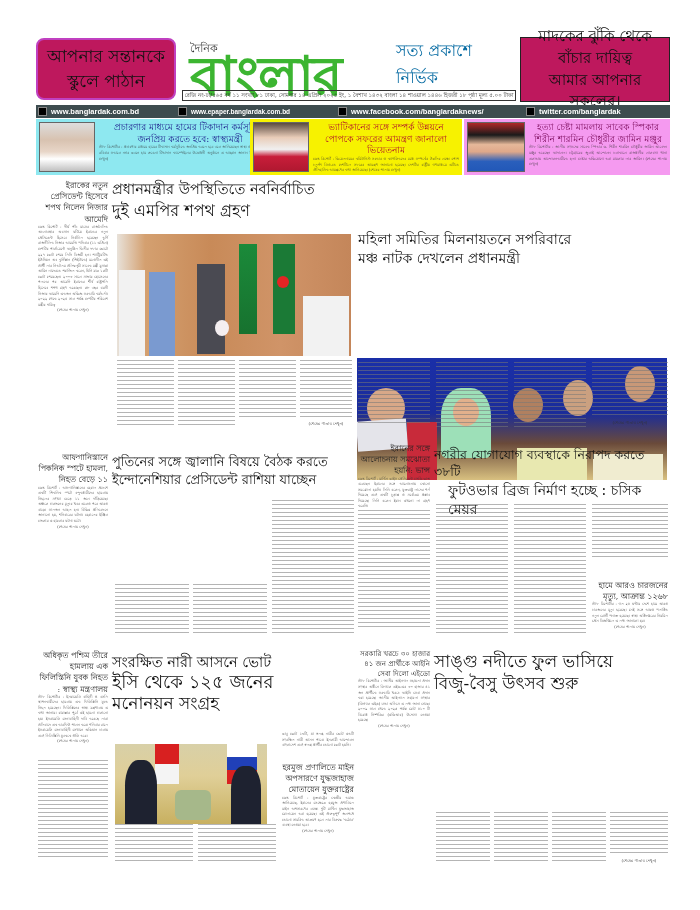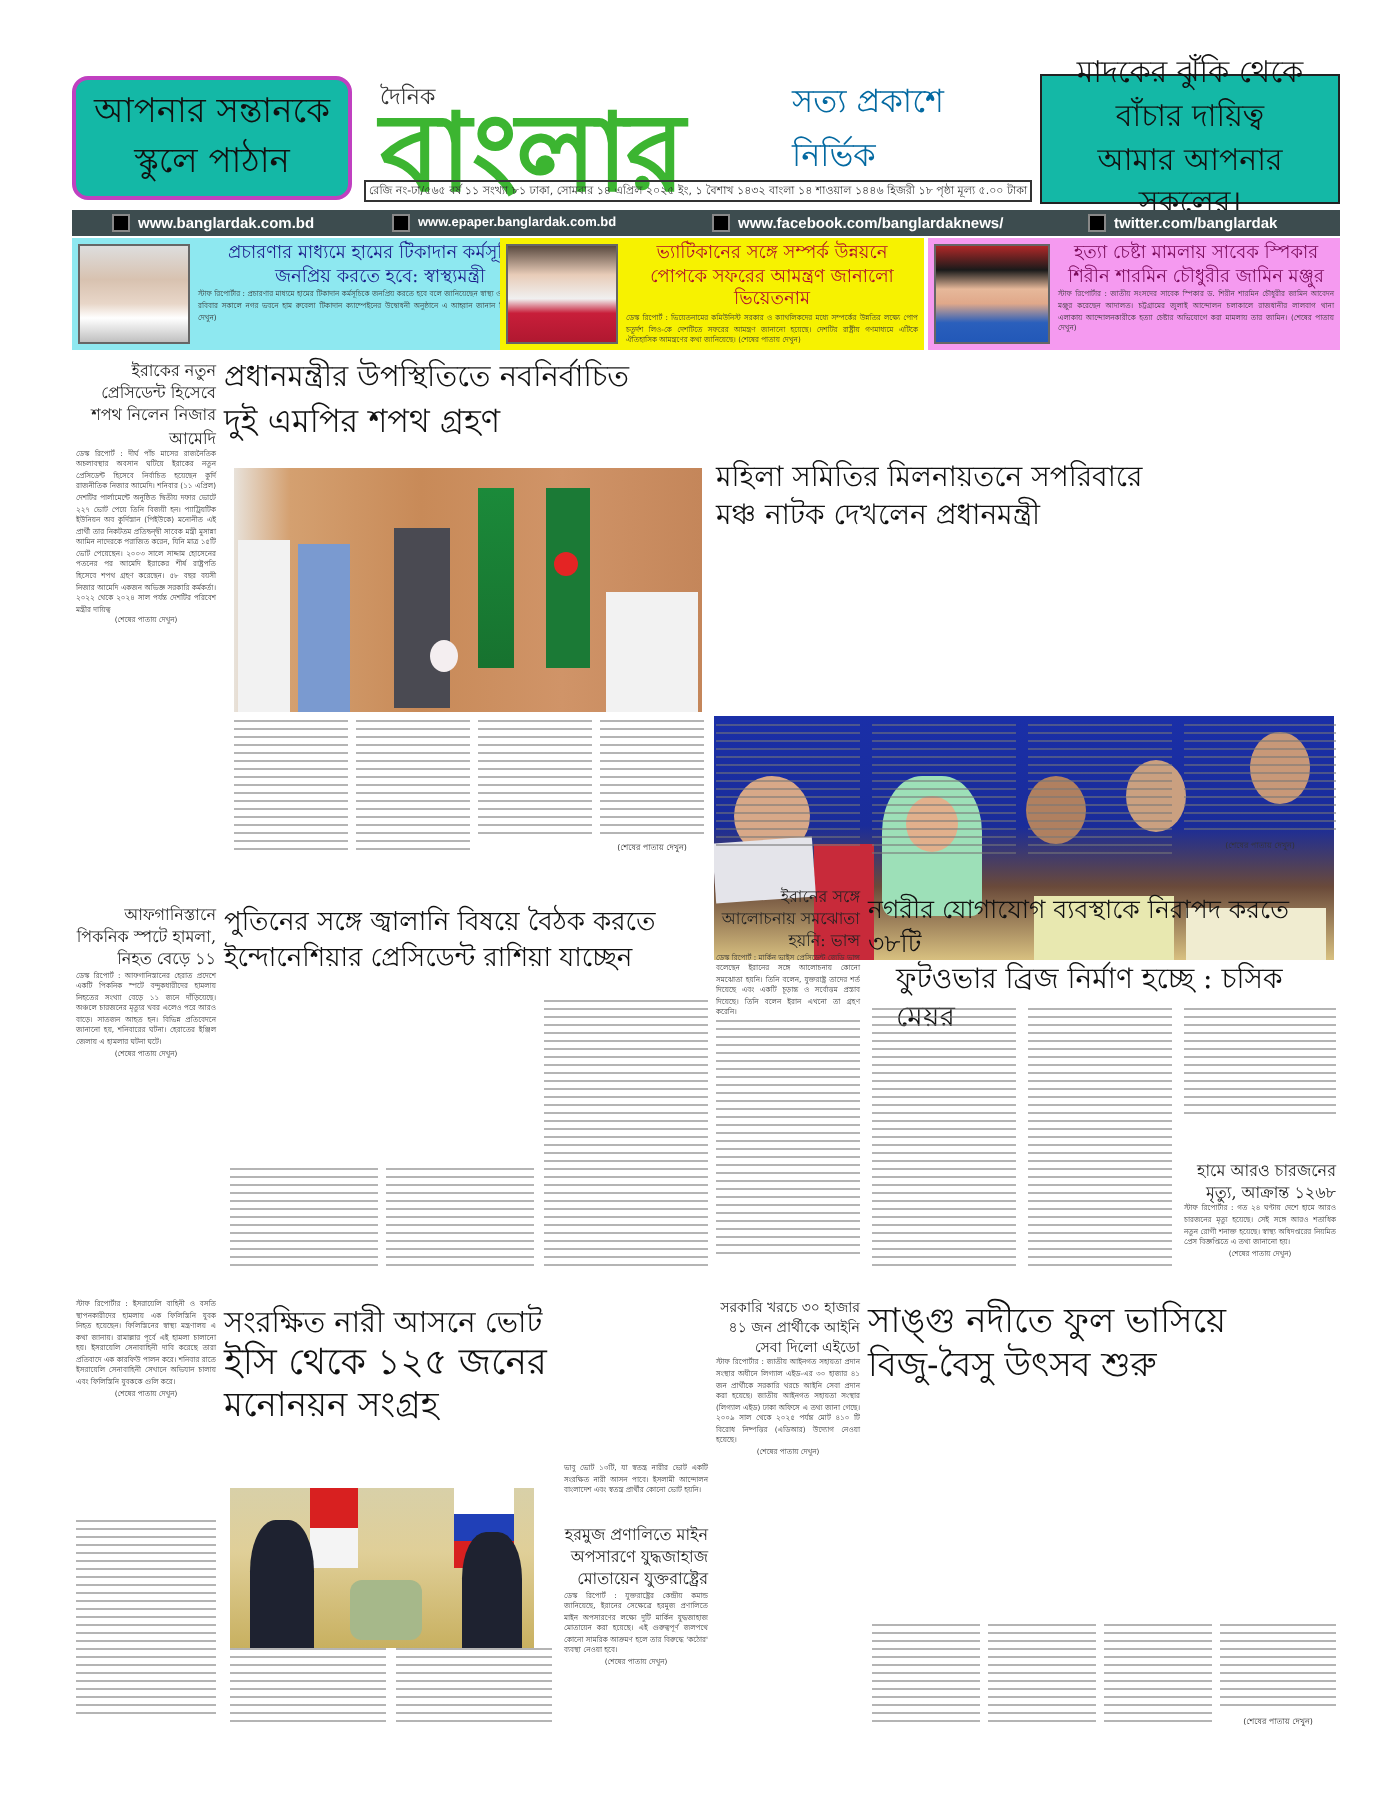--- a/index.html
+++ b/index.html
@@ -1,26 +1,26 @@
 <!DOCTYPE html>
 <html><head>
 <meta charset="utf-8">
 <style>
   * { box-sizing: border-box; margin: 0; padding: 0; }
   body { width: 700px; height: 910px; background: #ffffff; font-family: "DejaVu Sans", sans-serif; color: #111; position: relative; overflow: hidden; }
   .abs { position: absolute; }
-  .ad-box { border: 2px solid #c040c0; border-radius: 8px; display: flex; flex-direction: column; align-items: center; justify-content: center; font-family: "DejaVu Serif", serif; font-size: 17px; line-height: 1.45; text-align: center; background: #14b8a6; }
+  .ad-box { border: 2px solid #c040c0; border-radius: 8px; display: flex; flex-direction: column; align-items: center; justify-content: center; font-family: "DejaVu Serif", serif; font-size: 17px; line-height: 1.45; text-align: center; background: #be185d; }
   .ad-box.right { border: 1.5px solid #222; border-radius: 0; font-size: 15px; }
   .mast-small { color: #333; font-family: "DejaVu Serif", serif; font-size: 11px; }
   .mast-green { color: #3cb531; font-weight: 900; font-size: 54px; letter-spacing: -1px; font-family: "DejaVu Sans", sans-serif; line-height: 1; }
   .mast-red { color: #e8262a; font-weight: 900; font-size: 54px; font-family: "DejaVu Sans", sans-serif; line-height: 1; }
   .mast-slogan { color: #0369a1; font-size: 16px; font-family: "DejaVu Serif", serif; }
   .dateline { border: 1px solid #333; font-size: 5.5px; color: #333; display: flex; align-items: center; justify-content: center; white-space: nowrap; overflow: hidden; }
   .urlbar { background: #3d4c4f; display: flex; align-items: center; height: 13px; }
-  .urlbar .seg { display: flex; align-items: center; color: #fff; font-weight: bold; font-size: 7.5px; font-family: "Liberation Sans", sans-serif; height: 100%; padding-left: 20px; }
+  .urlbar .seg { display: flex; align-items: center; color: #fff; font-weight: bold; font-size: 7.5px; font-family: "Liberation Sans", sans-serif; height: 100%; padding-left: 2px; }
   .urlbar .sq { width: 9px; height: 9px; background: #000; border: 1px solid #888; margin-right: 4px; flex-shrink: 0; }
   .teaser { display: flex; padding: 3px; gap: 4px; }
   .teaser .photo { flex-shrink: 0; border: 1px solid #666; }
   .teaser h3 { font-family: "DejaVu Serif", serif; font-weight: normal; font-size: 9px; line-height: 1.3; text-align: center; color: #1a1a8a; }
   .teaser p, .col p { font-size: 3.6px; line-height: 1.55; text-align: justify; color: #333; }
   .headline { font-family: "DejaVu Serif", serif; text-align: left; line-height: 1.35; color: #111; }
   .side-head { font-family: "DejaVu Serif", serif; font-size: 8px; text-align: right; line-height: 1.4; color: #222; }
   .col p.cont { text-align: center; }
   .photo-box { overflow: hidden; position: relative; }
   .filler { background: repeating-linear-gradient(to bottom, #777 0 1px, transparent 1px 4px); opacity: .55; }
@@ -91,20 +91,21 @@
   <div class="side-head">ইরাকের নতুন প্রেসিডেন্ট হিসেবে শপথ নিলেন নিজার আমেদি</div>
   <p>ডেস্ক রিপোর্ট : দীর্ঘ পাঁচ মাসের রাজনৈতিক অচলাবস্থার অবসান ঘটিয়ে ইরাকের নতুন প্রেসিডেন্ট হিসেবে নির্বাচিত হয়েছেন কুর্দি রাজনীতিক নিজার আমেদি। শনিবার (১১ এপ্রিল) দেশটির পার্লামেন্টে অনুষ্ঠিত দ্বিতীয় দফার ভোটে ২২৭ ভোট পেয়ে তিনি বিজয়ী হন। প্যাট্রিয়টিক ইউনিয়ন অব কুর্দিস্তান (পিইউকে) মনোনীত এই প্রার্থী তার নিকটতম প্রতিদ্বন্দ্বী সাবেক মন্ত্রী মুসান্না আমিন নাদেরকে পরাজিত করেন, যিনি মাত্র ১৫টি ভোট পেয়েছেন। ২০০৩ সালে সাদ্দাম হোসেনের পতনের পর আমেদি ইরাকের শীর্ষ রাষ্ট্রপতি হিসেবে শপথ গ্রহণ করেছেন। ৫৮ বছর বয়সী নিজার আমেদি একজন অভিজ্ঞ সরকারি কর্মকর্তা। ২০২২ থেকে ২০২৪ সাল পর্যন্ত দেশটির পরিবেশ মন্ত্রীর দায়িত্ব</p>
   <p class="cont">(শেষের পাতায় দেখুন)</p>
 </div>
 <div class="abs col" style="left:38px;top:452px;width:70px;">
   <div class="side-head">আফগানিস্তানে পিকনিক স্পটে হামলা, নিহত বেড়ে ১১</div>
   <p>ডেস্ক রিপোর্ট : আফগানিস্তানের হেরাত প্রদেশে একটি পিকনিক স্পটে বন্দুকধারীদের হামলায় নিহতের সংখ্যা বেড়ে ১১ জনে দাঁড়িয়েছে। অঞ্চলে চারজনের মৃত্যুর খবর এলেও পরে আরও বাড়ে। সাতজন আহত হন। বিভিন্ন প্রতিবেদনে জানানো হয়, শনিবারের ঘটনা। হেরাতের ইঞ্জিল জেলায় এ হামলার ঘটনা ঘটে।</p>
   <p class="cont">(শেষের পাতায় দেখুন)</p>
 </div>
 <div class="abs col" style="left:38px;top:650px;width:70px;">
+  <div class="side-head">অধিকৃত পশ্চিম তীরে হামলায় এক ফিলিস্তিনি যুবক নিহত : স্বাস্থ্য মন্ত্রণালয়</div>
   <p>স্টাফ রিপোর্টার : ইসরায়েলি বাহিনী ও বসতি স্থাপনকারীদের হামলায় এক ফিলিস্তিনি যুবক নিহত হয়েছেন। ফিলিস্তিনের স্বাস্থ্য মন্ত্রণালয় এ কথা জানায়। রামাল্লার পূর্বে এই হামলা চালানো হয়। ইসরায়েলি সেনাবাহিনী দাবি করেছে তারা প্রতিবাদে এক কারফিউ পালন করে। শনিবার রাতে ইসরায়েলি সেনাবাহিনী সেখানে অভিযান চালায় এবং ফিলিস্তিনি যুবককে গুলি করে।</p>
   <p class="cont">(শেষের পাতায় দেখুন)</p>
 </div>
 
 <div class="abs headline" style="left:112px;top:180px;width:242px;font-size:14.5px;">
   <div>প্রধানমন্ত্রীর উপস্থিতিতে নবনির্বাচিত</div>
   <div style="font-size:16px;">দুই এমপির শপথ গ্রহণ</div>
 </div>
 <div class="abs photo-box" style="left:117px;top:234px;width:234px;height:122px;background:linear-gradient(90deg,#e8e2da 0%,#d4a070 12%,#c88a58 40%,#d09468 70%,#c4865a 100%);">
   <div class="abs" style="left:80px;top:30px;width:28px;height:90px;background:#4a4a52;"></div>

